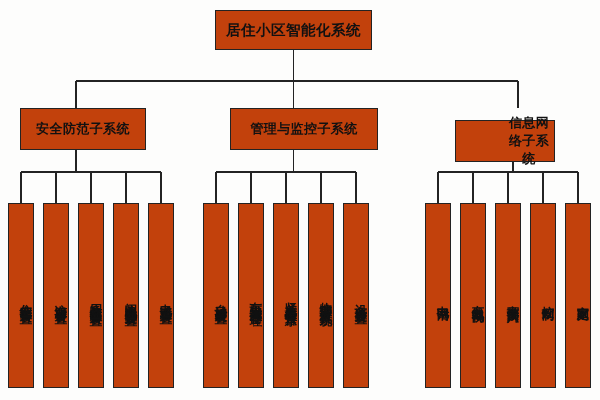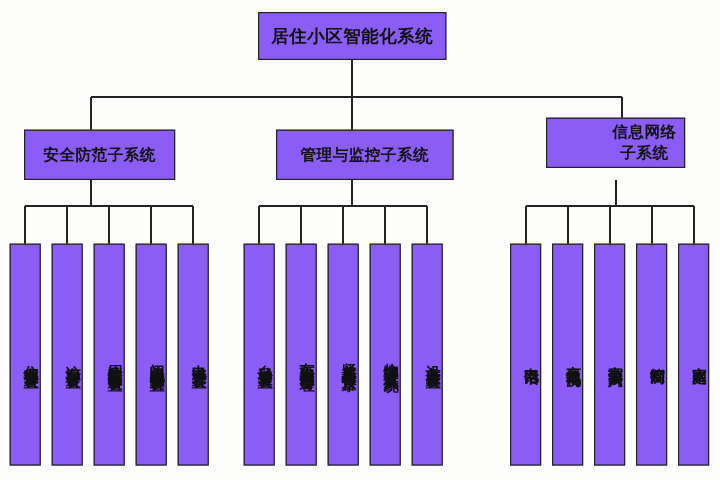--- a/index.html
+++ b/index.html
@@ -9,21 +9,21 @@
     font-family:"DejaVu Sans","Liberation Sans",sans-serif;
     overflow:hidden;
     position:relative;
   }
   #chart{position:absolute;left:0;top:0;width:600px;height:400px;}
 
   .node{
     position:absolute;
     box-sizing:border-box;
     border:1.6px solid #232323;
-    background:#8b5cf6;
+    background:#c2410c;
     color:#111111;
     display:flex;
     align-items:center;
     justify-content:center;
     text-align:center;
   }
 
   
   .root{
     left:215px;top:10px;width:157px;height:40px;
@@ -34,21 +34,21 @@
 
   
   .lvl2{
     height:42px;
     font-size:13px;
     font-weight:bold;
     letter-spacing:0.4px;
   }
   .lvl2.g0{left:20px;top:108px;width:126px;}
   .lvl2.g1{left:230px;top:108px;width:148px;}
-  .lvl2.g2{left:455px;top:98px;width:116px;padding-left:48px;}
+  .lvl2.g2{left:455px;top:120px;width:100px;padding-left:48px;}
 
   
   .leaf{
     top:203px;
     height:185px;
     font-size:12.5px;
     font-weight:bold;
     writing-mode:vertical-rl;
     text-orientation:upright;
     line-height:1.05;

